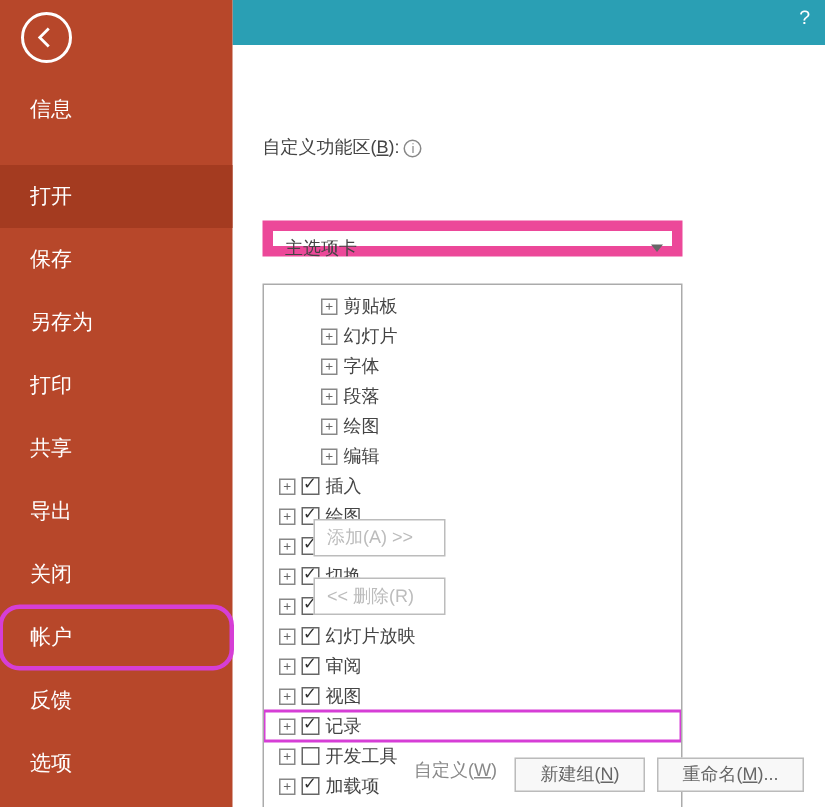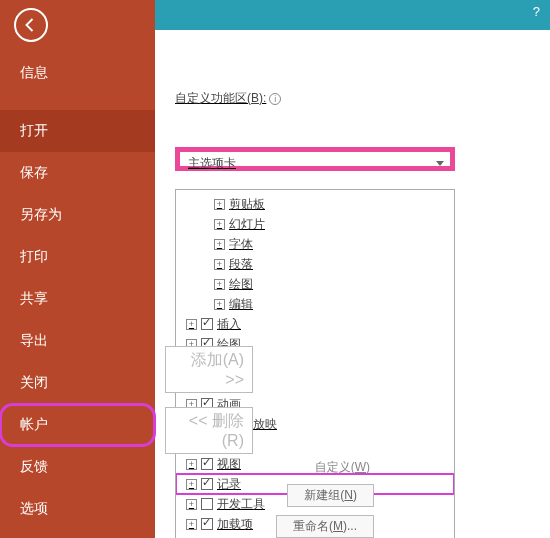--- a/index.html
+++ b/index.html
@@ -8,42 +8,42 @@
 .topbar { position: absolute; top: 0; left: 155px; right: 0; height: 30px; background: #2a9fb4; }
 .help-btn { position: absolute; right: 10px; top: 4px; color: #fff; font-size: 13px; cursor: pointer; }
 
 .sidebar { position: absolute; top: 0; left: 0; width: 155px; height: 538px; background: #b7472a; color: #fff; padding-top: 0; }
 .back-btn { width: 34px; height: 34px; border: 2px solid #fff; border-radius: 50%; margin: 8px 0 10px 14px; display: flex; align-items: center; justify-content: center; cursor: pointer; }
 .back-btn svg { width: 18px; height: 18px; }
 .nav-item { padding: 12px 20px; font-size: 14px; cursor: pointer; }
 .nav-item.active { background: #a43b20; margin-top: 16px; }
 .nav-item.highlight { outline: 3px solid #d63ed6; outline-offset: -2px; border-radius: 13px; }
 
-.content { position: absolute; top: 30px; left: 155px; right: 0; bottom: 0; padding: 60px 20px 10px 20px; text-decoration: underline; }
+.content { position: absolute; top: 30px; left: 155px; right: 0; bottom: 0; padding: 60px 20px 10px 20px; }
 .section-label { font-size: 12px; color: #444; margin-bottom: 4px; }
 .section-label .u { text-decoration: underline; }
 .info-icon { display: inline-block; width: 12px; height: 12px; border: 1px solid #888; border-radius: 50%; font-size: 9px; color: #888; text-align: center; line-height: 11px; margin-left: 3px; }
 
-.dropdown { width: 280px; height: 24px; border: 5px solid #ec4899; background: #fff; position: relative; font-size: 12px; padding: 3px 8px; color: #444; cursor: pointer; margin-top: 40px; }
+.dropdown { width: 280px; height: 24px; border: 7px solid #ec4899; background: #fff; position: relative; font-size: 12px; padding: 3px 8px; color: #444; cursor: pointer; margin-top: 40px; }
 .dropdown::after { content: ""; position: absolute; right: 6px; top: 9px; border-left: 4px solid transparent; border-right: 4px solid transparent; border-top: 5px solid #666; }
 
 .tree-box { width: 280px; height: 360px; border: 1px solid #ababab; margin-top: 18px; overflow-y: auto; overflow-x: hidden; font-size: 12px; color: #444; padding: 4px 0; }
 .tree-row { display: flex; align-items: center; height: 20px; padding-left: 6px; white-space: nowrap; }
 .tree-row.level1 { padding-left: 10px; }
 .tree-row.level2 { padding-left: 38px; }
 .expander { width: 11px; height: 11px; border: 1px solid #888; font-size: 9px; line-height: 9px; text-align: center; margin-right: 4px; color: #666; cursor: pointer; flex-shrink: 0; }
 .chk { width: 12px; height: 12px; border: 1px solid #666; margin-right: 4px; position: relative; cursor: pointer; flex-shrink: 0; }
 .chk.checked::after { content: "✓"; position: absolute; top: -3px; left: 0; font-size: 11px; color: #333; }
 .tree-label { cursor: default; }
 .tree-row.highlight { outline: 2px solid #d63ed6; outline-offset: -1px; }
 
 .mid-buttons { position: absolute; left: 165px; top: 346px; display: flex; flex-direction: column; gap: 14px; }
-.btn { border: 1px solid #bcbcbc; background: #fff; color: #bcbcbc; font-size: 16px; padding: 3px 8px; width: 88px; text-align: right; cursor: default; }
+.btn { border: 1px solid #bcbcbc; background: #fff; color: #bcbcbc; font-size: 12px; padding: 3px 8px; width: 88px; text-align: left; cursor: default; margin-left: 44px; }
 
-.bottom-row { position: absolute; bottom: 0; left: 276px; display: flex; gap: 8px; align-items: flex-end; flex-direction: column; }
+.bottom-row { position: absolute; bottom: 10px; left: 276px; display: flex; gap: 8px; align-items: flex-start; }
 .bottom-label { font-size: 12px; color: #888; margin-right: 4px; }
 .bottom-btn { border: 1px solid #bbb; background: #f8f8f8; font-size: 12px; padding: 2px 16px; color: #666; }
 .bottom-label .u, .bottom-btn .u { text-decoration: underline; }
 </style>
 </head>
 <body>
 
 <div class="topbar">
   <span class="help-btn">?</span>
 </div>

